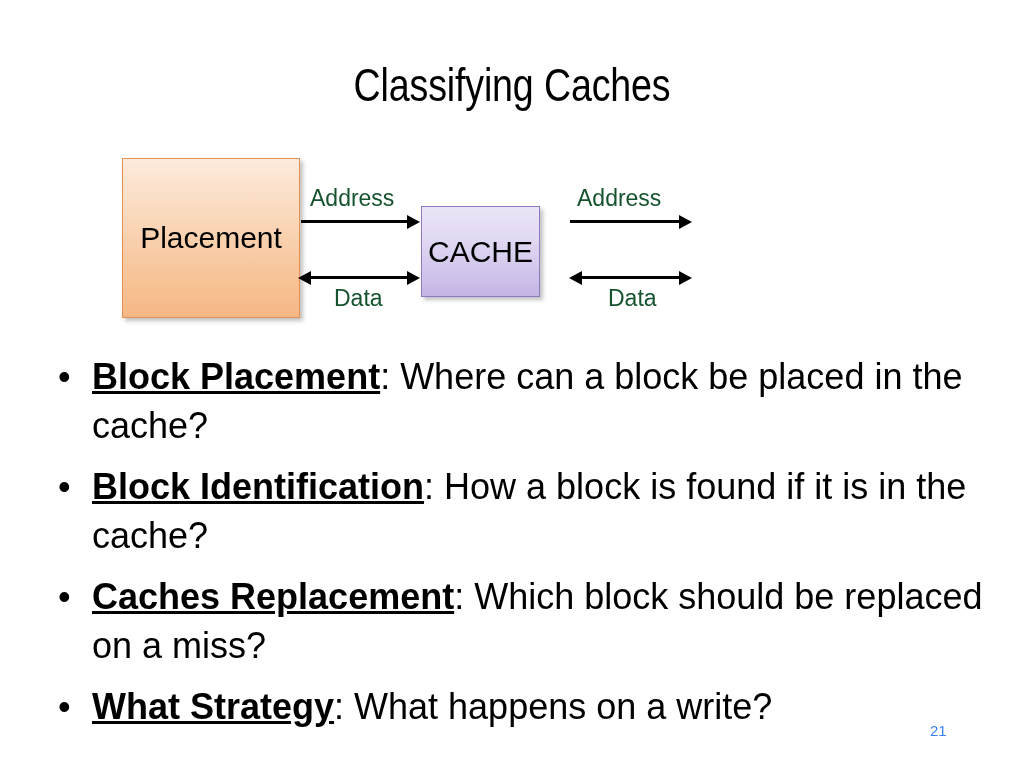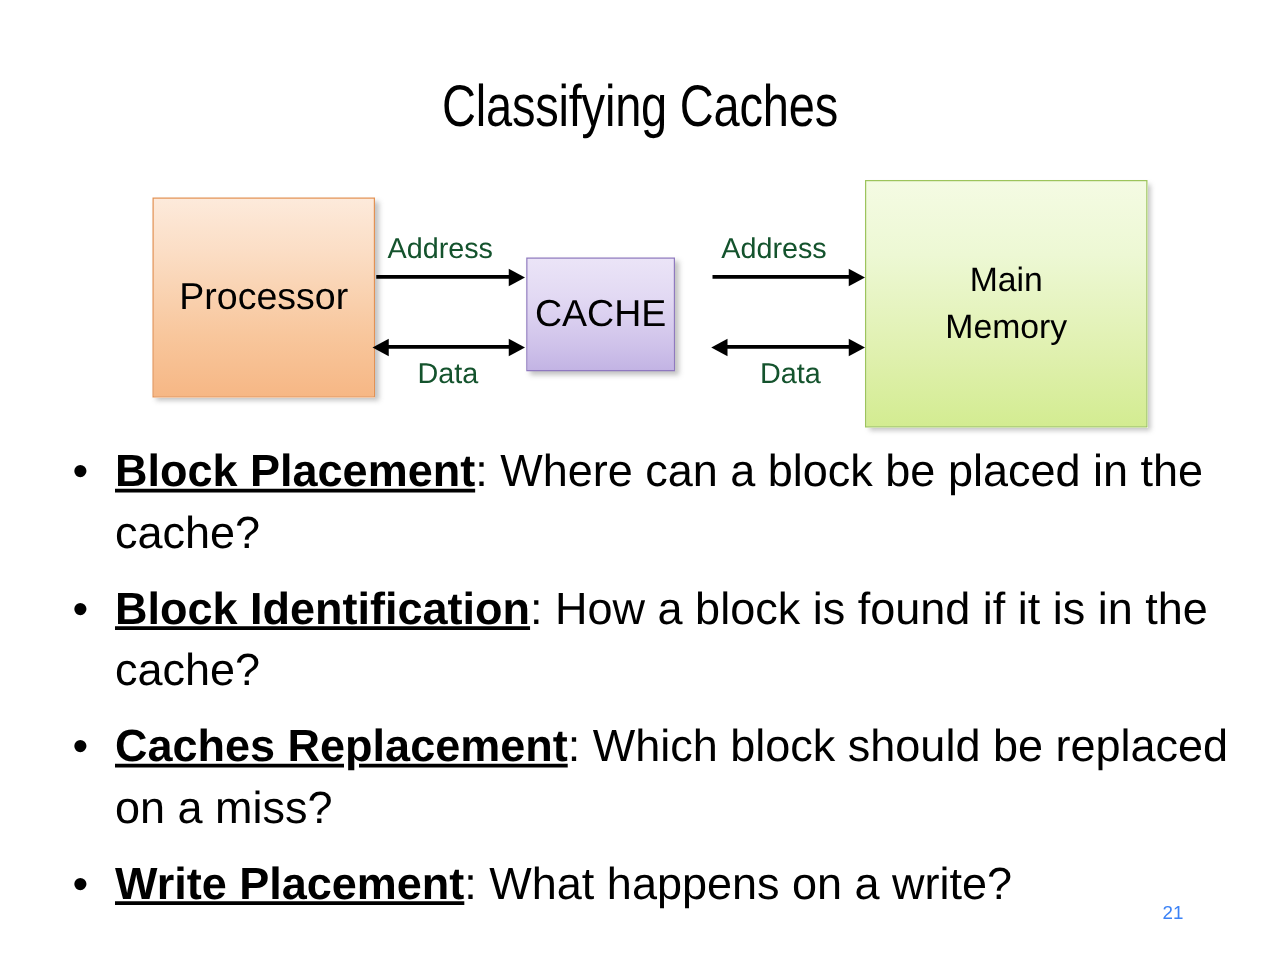--- a/index.html
+++ b/index.html
@@ -164,33 +164,27 @@
   }
 </style>
 </head>
 <body>
 
 <div id="slide-title">Classifying Caches</div>
 
 <div id="diagram">
 
   <div class="node" id="node-processor">
-    <span>Processor</span>
+    <span>Placement</span>
   </div>
 
   <div class="node" id="node-cache">
     <span>CACHE</span>
   </div>
 
-  <div class="node" id="node-main-memory">
-    <span class="mm-lines">
-      <span>Main</span><br>
-      <span>Memory</span>
-    </span>
-  </div>
 
   <div class="edge-label" style="left:310px; top:185px;">Address</div>
   <div class="arrow-line" style="left:301px; top:220px; width:108px;"></div>
   <div class="arrow-head right" style="left:407px; top:215px;"></div>
 
   <div class="arrow-line" style="left:309px; top:276px; width:100px;"></div>
   <div class="arrow-head right" style="left:407px; top:271px;"></div>
   <div class="arrow-head left" style="left:298px; top:271px;"></div>
   <div class="edge-label" style="left:334px; top:285px;">Data</div>
 
@@ -213,18 +207,18 @@
 
   <div class="bullet-item">
     <span class="dot">•</span><span class="lead">Block Identification</span><span class="rest">: How a block is found if it is in the cache?</span>
   </div>
 
   <div class="bullet-item">
     <span class="dot">•</span><span class="lead">Caches Replacement</span><span class="rest">: Which block should be replaced on a miss?</span>
   </div>
 
   <div class="bullet-item">
-    <span class="dot">•</span><span class="lead">Write Placement</span><span class="rest">: What happens on a write?</span>
+    <span class="dot">•</span><span class="lead">What Strategy</span><span class="rest">: What happens on a write?</span>
   </div>
 
 </div>
 
 <div id="page-number">21</div>
 
 </body></html>

